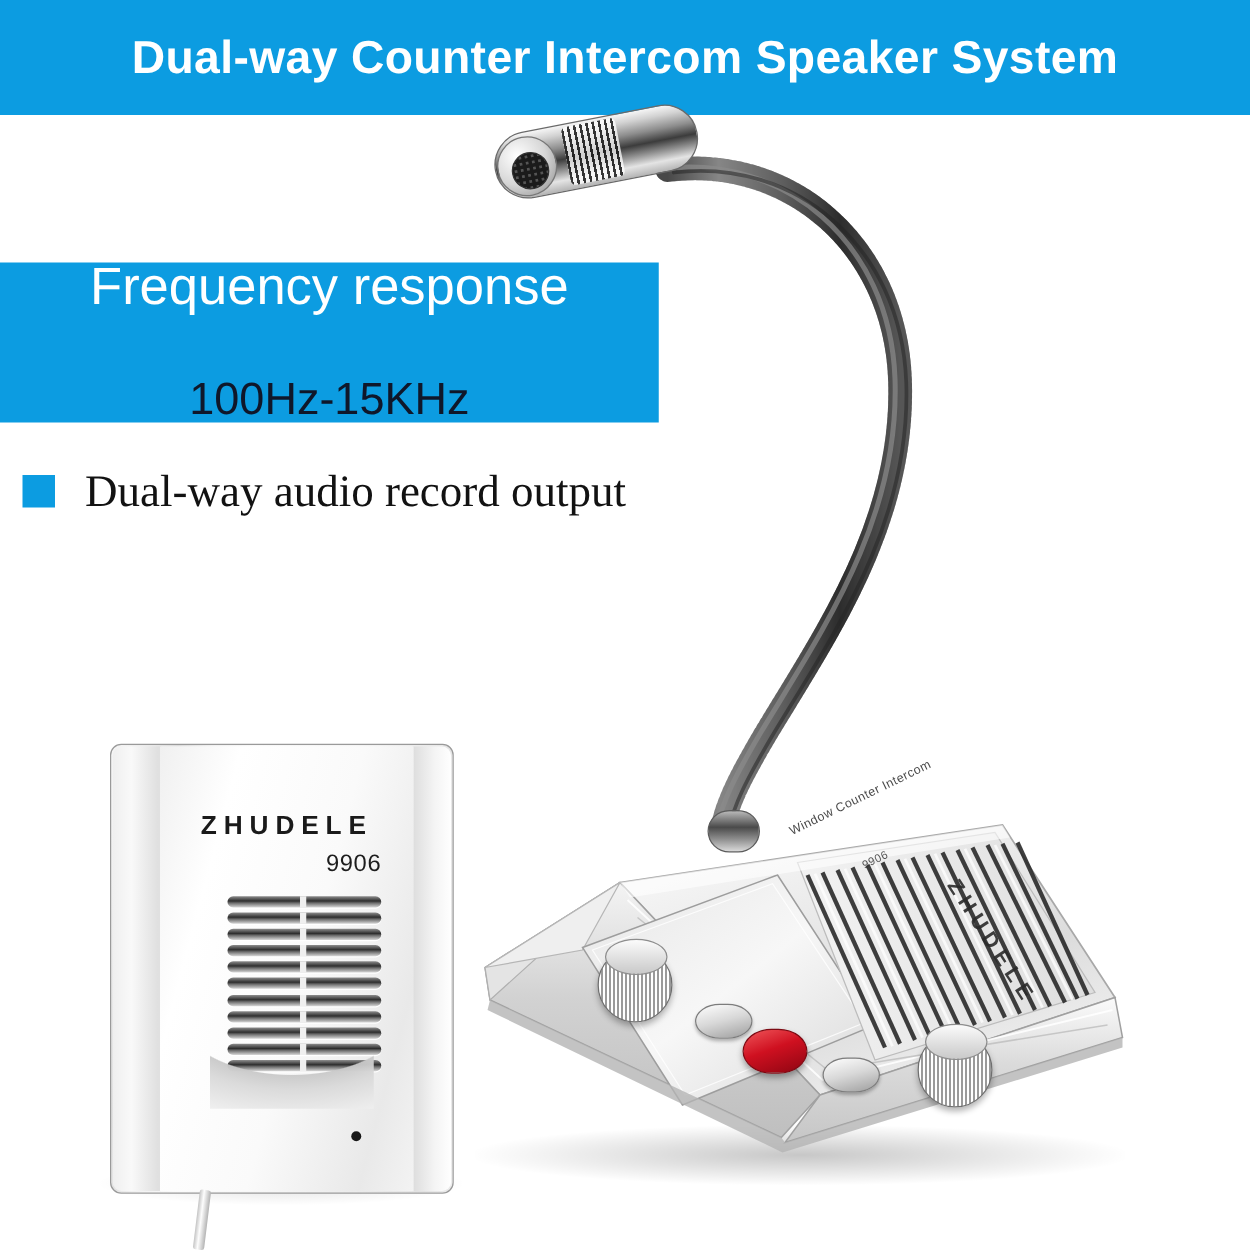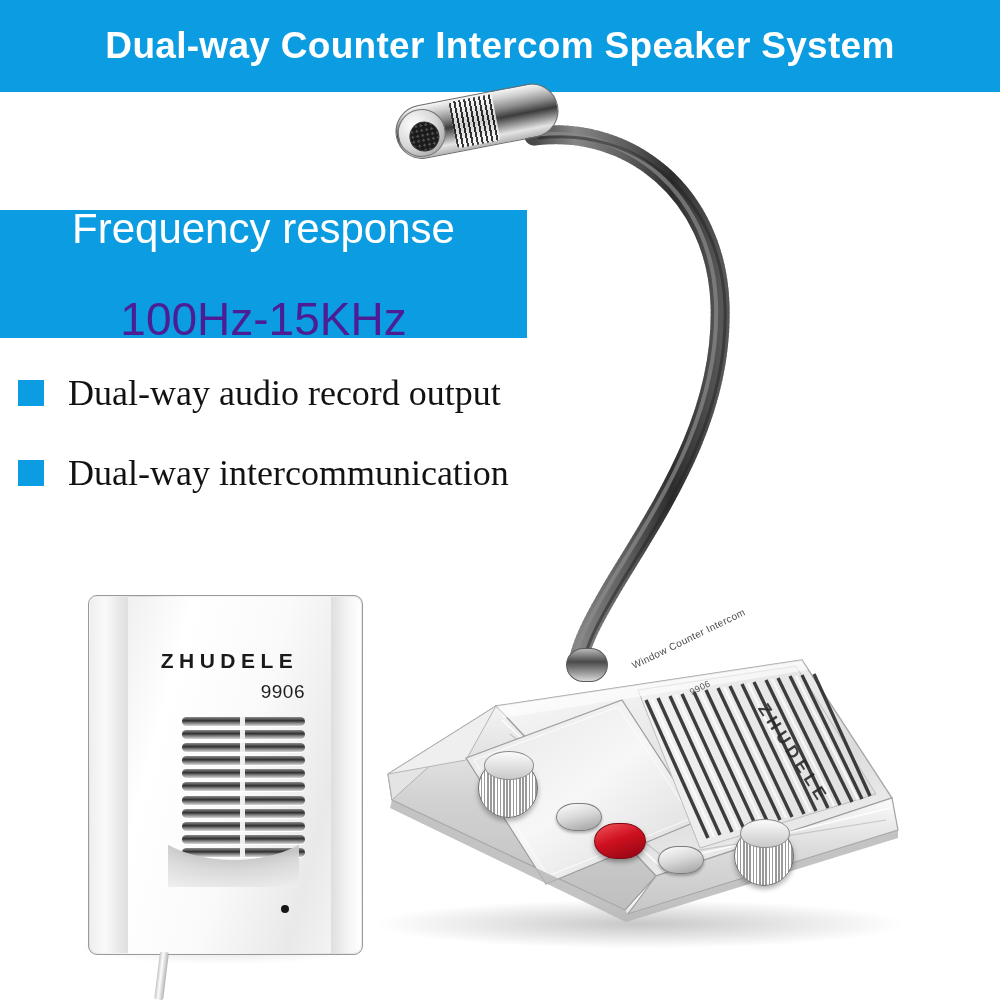--- a/index.html
+++ b/index.html
@@ -11,21 +11,21 @@
   .banner{position:absolute;left:0;top:0;width:1000px;height:92px;background:#0c9ce1;}
   .banner-title{position:absolute;left:0;top:0;width:1000px;height:92px;
     display:flex;align-items:center;justify-content:center;
     color:#ffffff;font-size:37px;font-weight:bold;letter-spacing:.3px;
     white-space:nowrap;}
 
   
   .freqbox{position:absolute;left:0;top:210px;width:527px;height:128px;background:#0c9ce1;
     display:flex;flex-direction:column;align-items:center;justify-content:center;}
   .freq-line1{color:#ffffff;font-size:42px;line-height:50px;white-space:nowrap;}
-  .freq-line2{color:#4c1d95;font-size:46px;line-height:50px;white-space:nowrap;margin-top:40px;}
+  .freq-line2{color:#0f172a;font-size:36px;line-height:50px;white-space:nowrap;margin-top:40px;}
 
   
   .bullets{position:absolute;left:18px;top:372px;width:640px;font-family:Liberation Serif, serif;}
   .bullet-row{display:flex;align-items:center;margin-bottom:38px;}
   .bullet-sq{width:26px;height:26px;background:#0c9ce1;flex:0 0 auto;}
   .bullet-txt{margin-left:24px;color:#121212;font-size:36px;white-space:nowrap;}
 
   
   .wall-unit{position:absolute;left:88px;top:595px;width:275px;height:360px;}
   .wall-body{position:absolute;inset:0;border-radius:9px;border:1.6px solid #9a9a9a;
@@ -130,24 +130,20 @@
   <div class="freqbox">
     <div class="freq-line1">Frequency response</div>
     <div class="freq-line2">100Hz-15KHz</div>
   </div>
 
   <div class="bullets">
     <div class="bullet-row">
       <span class="bullet-sq"></span>
       <span class="bullet-txt">Dual-way audio record output</span>
     </div>
-    <div class="bullet-row">
-      <span class="bullet-sq"></span>
-      <span class="bullet-txt">Dual-way intercommunication</span>
-    </div>
   </div>
 
   <div class="wall-shadow"></div>
   <div class="base-shadow"></div>
 
   <div class="wall-unit">
     <div class="wall-body">
       <div class="wall-side-l"></div>
       <div class="wall-side-r"></div>
       <div class="wall-face">

